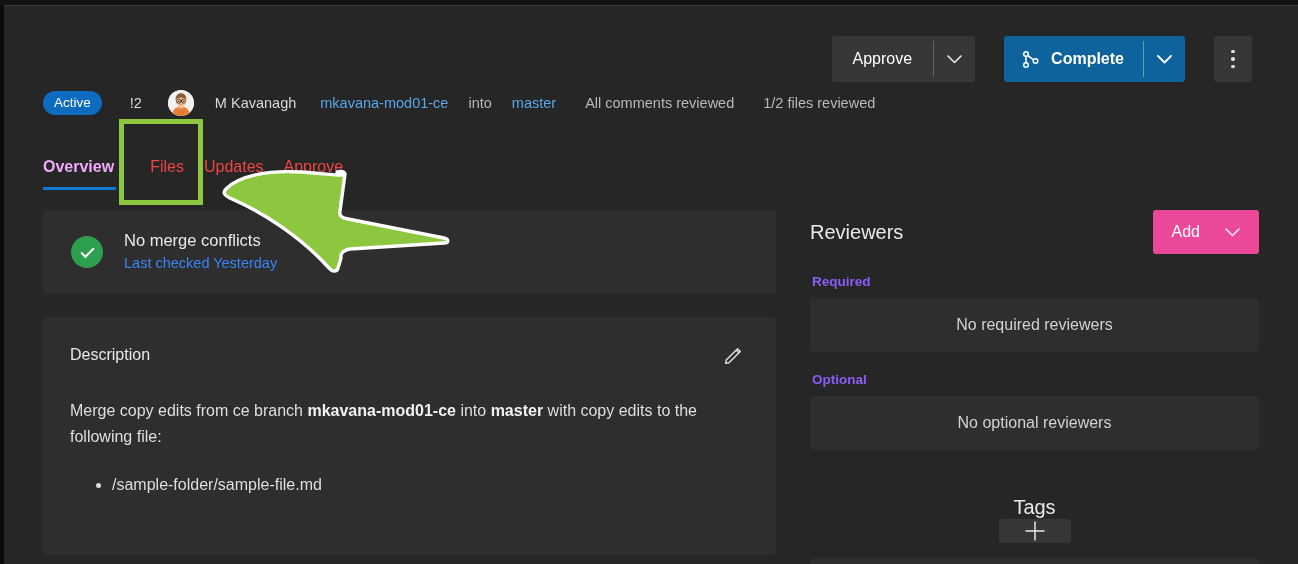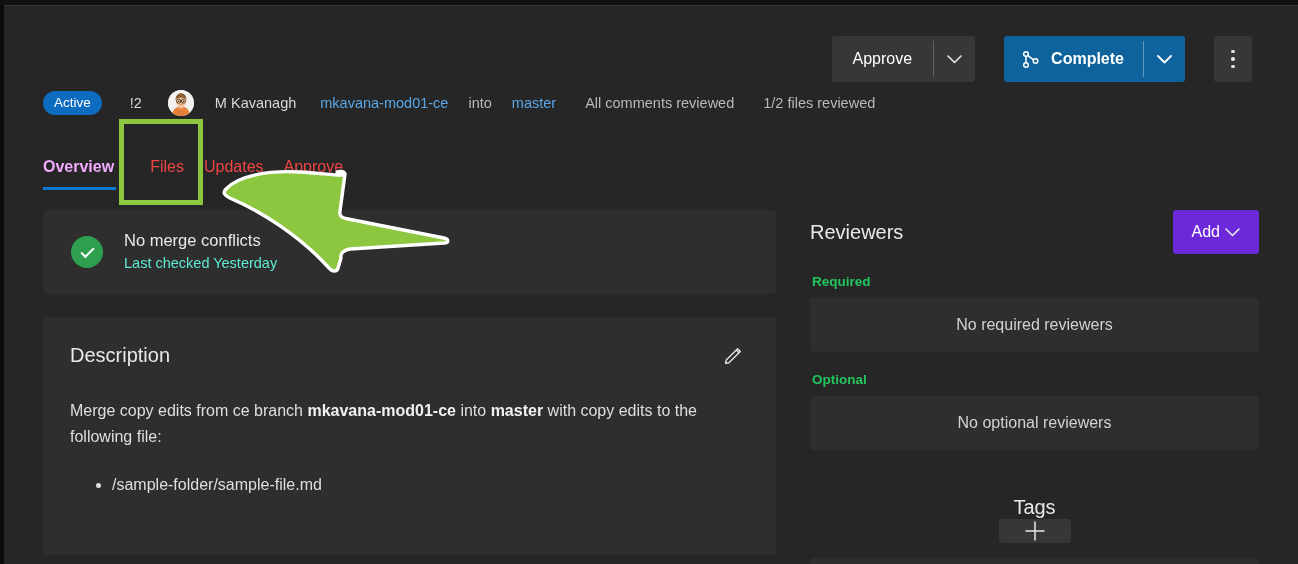--- a/index.html
+++ b/index.html
@@ -262,38 +262,38 @@
     transform: rotate(-45deg) translate(1px, -1px);
   }
   .merge-txt { margin-left: 21px; }
   .merge-title {
     font-size: 16.5px;
     color: #e9e9e9;
     line-height: 21px;
   }
   .merge-sub {
     font-size: 14.5px;
-    color: #5eead4;
+    color: #3b82f6;
     line-height: 21px;
     margin-top: 2px;
   }
 
   
   #desc-card {
     padding: 23px 27px 30px 27px;
     min-height: 238px;
   }
   #desc-head {
     display: flex;
     align-items: center;
     justify-content: space-between;
     margin-bottom: 28px;
   }
   #desc-title {
-    font-size: 20px;
+    font-size: 16px;
     color: #e9e9e9;
     font-weight: 400;
   }
   .edit-btn {
     width: 30px; height: 30px;
     display: flex;
     align-items: center;
     justify-content: center;
     cursor: pointer;
   }
@@ -322,42 +322,42 @@
     height: 44px;
   }
   .side-title {
     font-size: 20px;
     color: #e9e9e9;
   }
   .add-btn {
     display: flex;
     align-items: center;
     justify-content: center;
-    gap: 5px;
+    gap: 25px;
     height: 44px;
     padding: 0 19px;
-    background: #6d28d9;
+    background: #ec4899;
     border-radius: 3px;
     color: #ffffff;
     font-size: 16px;
     cursor: pointer;
   }
   .plus-btn {
     width: 72px; height: 44px;
     background: #373737;
     border-radius: 3px;
     display: flex;
     align-items: center;
     justify-content: center;
     cursor: pointer;
   }
   .sub-label {
     font-size: 13.5px;
     font-weight: 700;
-    color: #22c55e;
+    color: #8b5cf6;
     margin: 20px 0 9px 2px;
   }
   .empty-box {
     height: 54px;
     background: #2e2e2e;
     border-radius: 4px;
     display: flex;
     align-items: center;
     justify-content: center;
     color: #d2d2d2;

